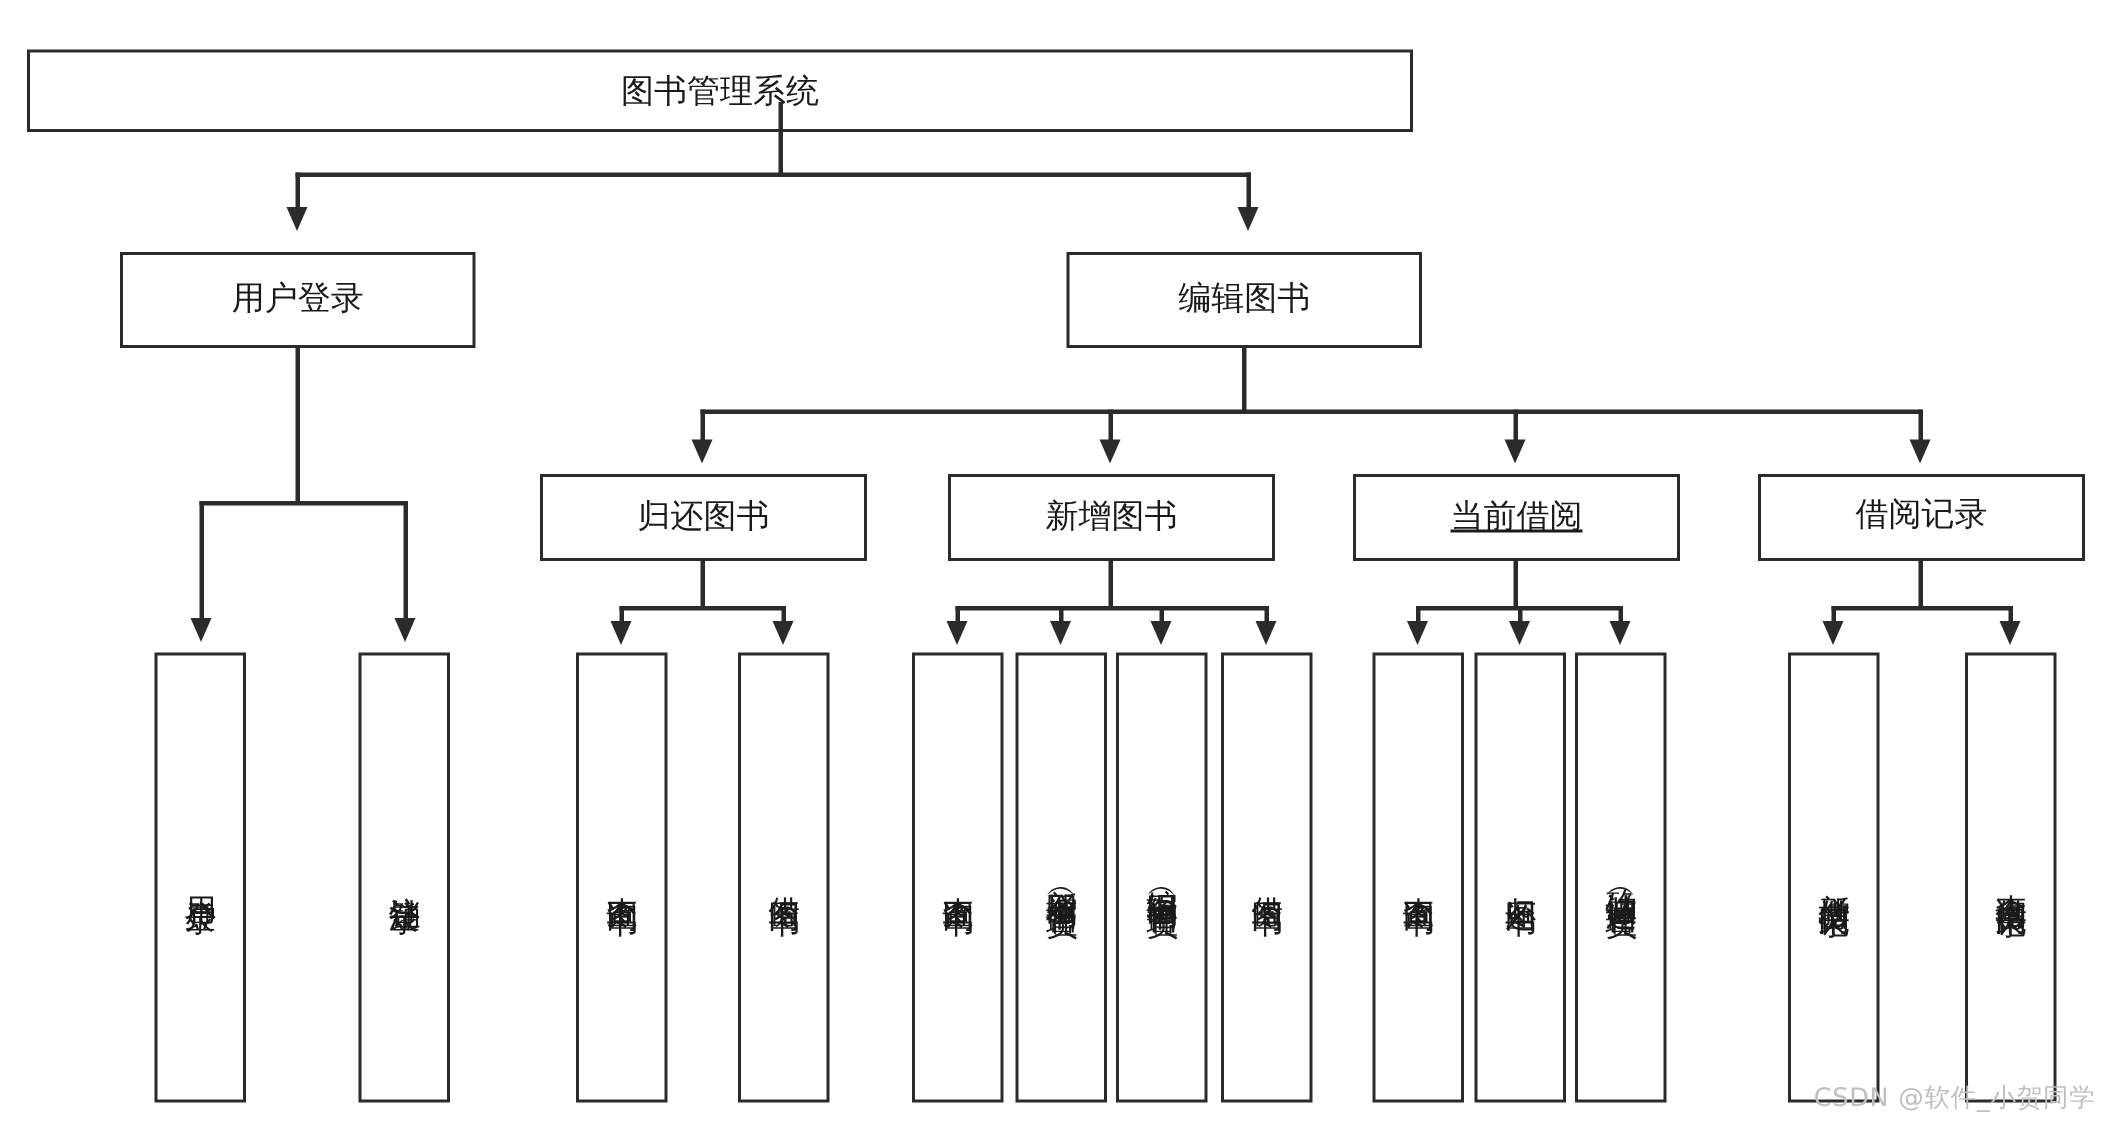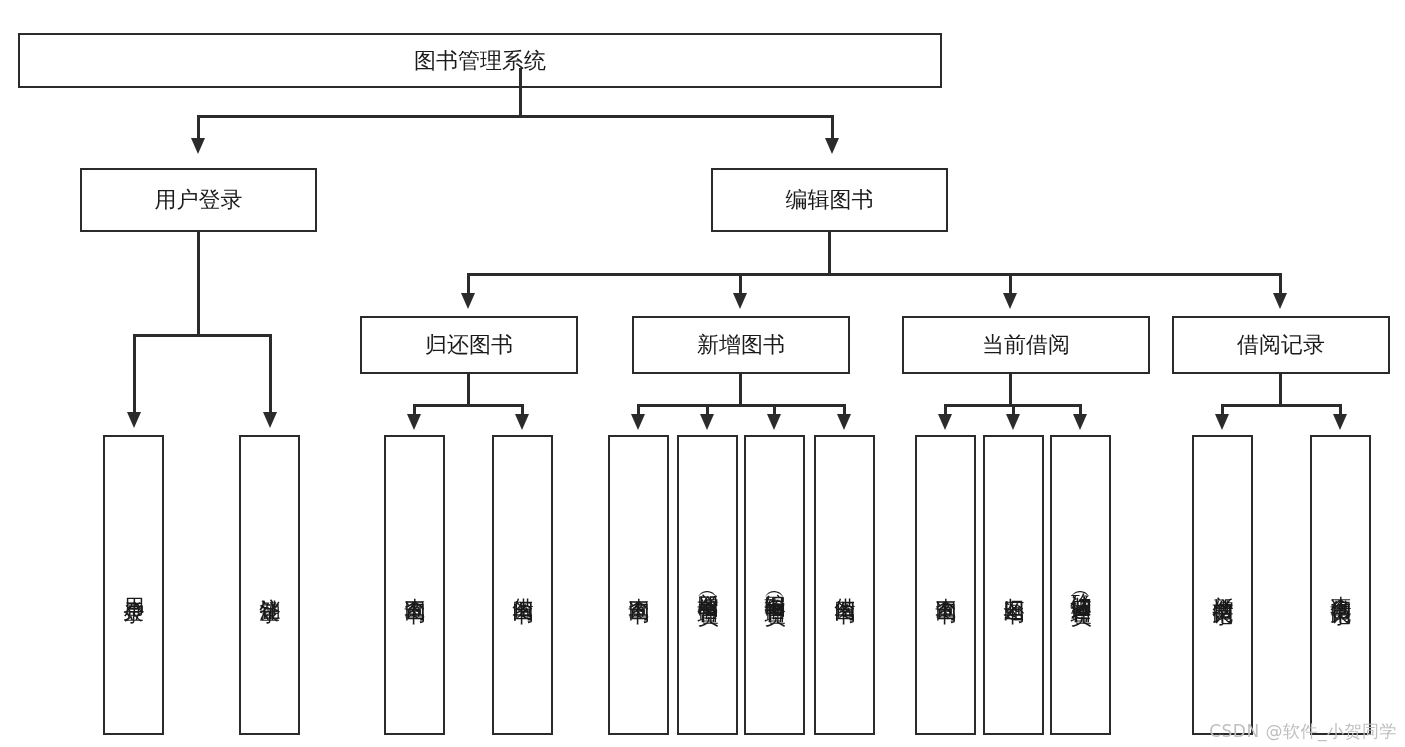--- a/index.html
+++ b/index.html
@@ -80,24 +80,24 @@
   <div class="arw" style="left:733px;top:293px;"></div>
   <div class="arw" style="left:1003px;top:293px;"></div>
   <div class="arw" style="left:1273px;top:293px;"></div>
 
   <div class="node h" style="left:360px;top:316px;width:218px;height:58px;">
     <span class="lbl">归还图书</span>
   </div>
   <div class="node h" style="left:632px;top:316px;width:218px;height:58px;">
     <span class="lbl">新增图书</span>
   </div>
-  <div class="node h" style="left:902px;top:316px;width:248px;height:58px;">
+  <div class="node h" style="left:902px;top:316px;width:218px;height:58px;text-decoration:underline;">
     <span class="lbl">当前借阅</span>
   </div>
-  <div class="node h" style="left:1172px;top:316px;width:218px;height:58px;">
+  <div class="node h" style="left:1172px;top:316px;width:218px;height:58px;font-family:Liberation Mono, monospace;">
     <span class="lbl">借阅记录</span>
   </div>
 
   <div class="ln vl" style="left:467px;top:374px;height:32px;"></div>
   <div class="ln hl" style="left:413px;top:404px;width:110px;"></div>
   <div class="ln vl" style="left:413px;top:404px;height:12px;"></div>
   <div class="ln vl" style="left:521px;top:404px;height:12px;"></div>
   <div class="arw" style="left:407px;top:414px;"></div>
   <div class="arw" style="left:515px;top:414px;"></div>
 

